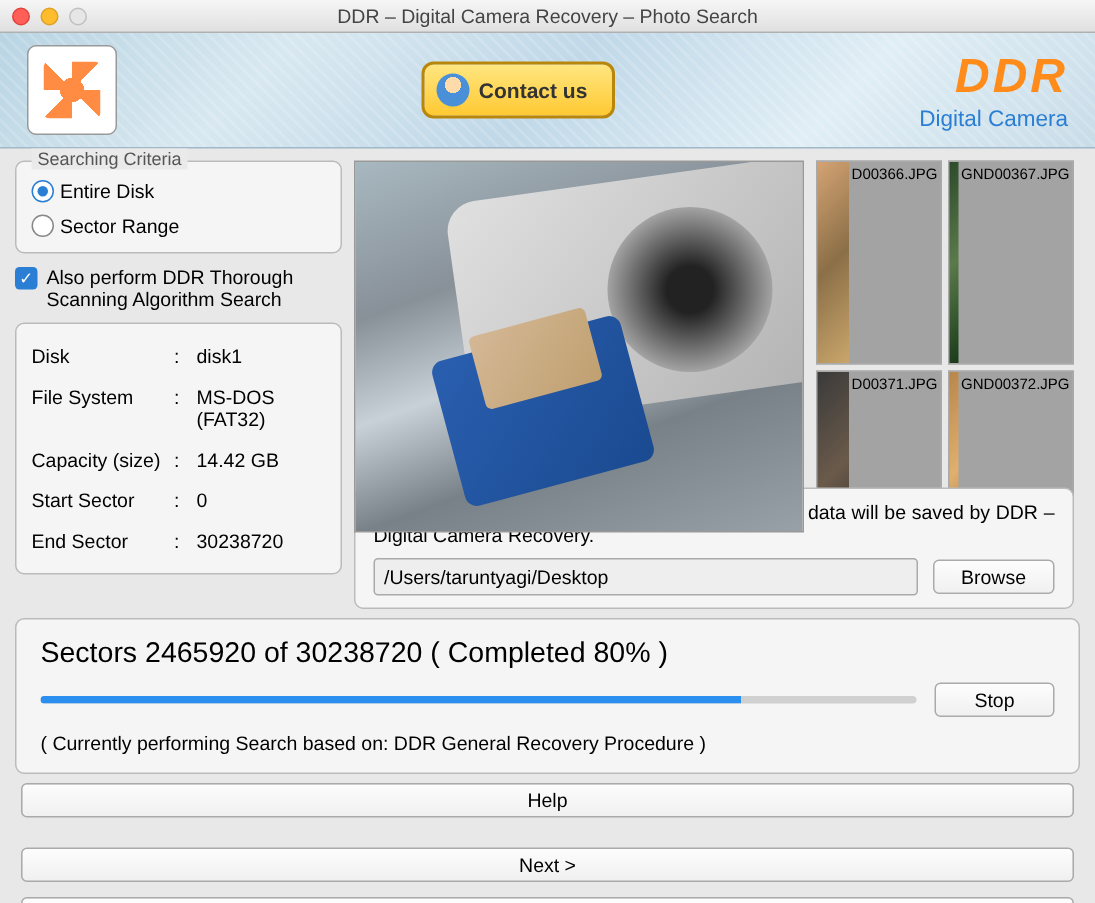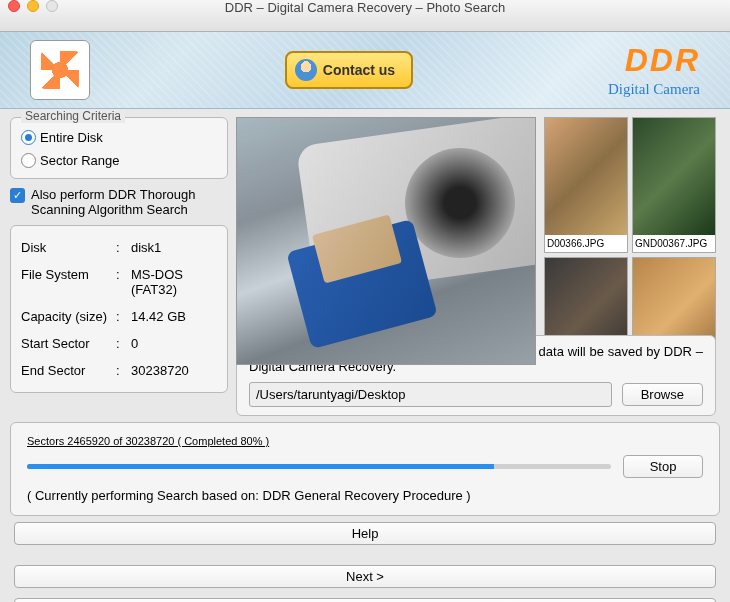--- a/index.html
+++ b/index.html
@@ -1,35 +1,35 @@
 <!DOCTYPE html>
 <html><head>
 <meta charset="utf-8">
 <style>
 * { box-sizing: border-box; margin: 0; padding: 0; font-family: -apple-system, "Lucida Grande", Arial, sans-serif; }
 body { background: #e8e8e8; width: 730px; height: 602px; overflow: hidden; }
 
-.titlebar { height: 32px; background: linear-gradient(#f6f6f6, #e0e0e0); border-bottom: 1px solid #b0b0b0; display: flex; align-items: flex-start; position: relative; }
+.titlebar { height: 22px; background: linear-gradient(#f6f6f6, #e0e0e0); border-bottom: 1px solid #b0b0b0; display: flex; align-items: center; position: relative; }
 .traffic { display: flex; gap: 7px; padding-left: 8px; }
 .tlight { width: 12px; height: 12px; border-radius: 50%; }
 .tlight.red { background: #ff5f56; border: 1px solid #e0443e; }
 .tlight.yellow { background: #ffbd2e; border: 1px solid #dea123; }
 .tlight.green { background: #e6e6e6; border: 1px solid #c0c0c0; }
 .title { position: absolute; left: 0; right: 0; text-align: center; font-size: 13px; color: #444; pointer-events: none; }
 
-.banner { height: 77px; background: linear-gradient(135deg, #b8d4e3 0%, #d8e8f0 25%, #c0d8e8 50%, #e0eef5 75%, #c8dce8 100%); border-bottom: 1px solid #a0b8c8; display: flex; align-items: center; justify-content: space-between; padding: 0 30px; position: relative; }
+.banner { height: 77px; background: linear-gradient(135deg, #b8d4e3 0%, #d8e8f0 25%, #c0d8e8 50%, #e0eef5 75%, #c8dce8 100%); border-bottom: 1px solid #a0b8c8; display: flex; align-items: center; justify-content: space-between; padding: 0 18px; position: relative; }
 .banner::before, .banner::after { content: ""; position: absolute; background: repeating-linear-gradient(45deg, rgba(255,255,255,0.15) 0 2px, transparent 2px 6px); }
 .banner::before { inset: 0; }
 .logo-box { width: 60px; height: 60px; background: #fff; border: 1px solid #999; border-radius: 6px; display: flex; align-items: center; justify-content: center; position: relative; z-index: 1; }
 .logo-icon { width: 38px; height: 38px; background: radial-gradient(circle, #ff8c42 30%, transparent 30%), repeating-conic-gradient(#ff8c42 0 45deg, #fff 45deg 90deg); border-radius: 4px; }
 .contact-btn { background: linear-gradient(#ffe680, #ffc933); border: 2px solid #b8860b; border-radius: 8px; padding: 6px 16px 6px 8px; display: flex; align-items: center; gap: 6px; font-size: 14px; font-weight: bold; color: #333; cursor: pointer; z-index: 1; }
 .contact-icon { width: 22px; height: 22px; background: radial-gradient(circle at 50% 35%, #ffdbac 30%, #4a90d9 30%); border-radius: 50%; }
 .brand { text-align: right; z-index: 1; }
 .brand-ddr { font-size: 32px; font-weight: bold; color: #ff8c1a; font-family: Impact, sans-serif; letter-spacing: 2px; font-style: italic; }
-.brand-sub { font-size: 15px; color: #2a7fd4; margin-top: 2px; font-family: Liberation Serif, serif; }
+.brand-sub { font-size: 15px; color: #2a7fd4; margin-top: 2px; }
 
 .content { padding: 8px 10px; display: flex; flex-direction: column; gap: 6px; }
 .row1 { display: flex; gap: 8px; }
 
 .left-col { width: 218px; display: flex; flex-direction: column; gap: 6px; }
 .group { border: 1px solid #bbb; border-radius: 6px; padding: 4px 10px 10px; background: #f5f5f5; position: relative; }
 .group-title { font-size: 12px; color: #555; position: absolute; top: -9px; left: 10px; background: #eaeaea; padding: 0 4px; }
 .radio-row { display: flex; align-items: center; gap: 4px; margin-top: 8px; font-size: 13px; }
 .radio { width: 15px; height: 15px; border-radius: 50%; border: 1px solid #888; display: inline-flex; align-items: center; justify-content: center; background: #fff; }
 .radio.checked { border-color: #2a7fd4; }
@@ -45,36 +45,36 @@
 .info-val { flex: 1; }
 
 .mid-col { width: 300px; }
 .camera-img { width: 300px; height: 248px; border: 1px solid #999; background: linear-gradient(160deg, #a8b8c0 0%, #889098 30%, #c8d0d8 50%, #788088 70%, #98a0a8 100%); position: relative; overflow: hidden; }
 .camera-body { position: absolute; top: 10px; right: -30px; width: 260px; height: 150px; background: linear-gradient(135deg, #e0e0e0, #b0b0b0); border-radius: 20px; transform: rotate(-8deg); }
 .camera-lens { position: absolute; top: 30px; right: 20px; width: 110px; height: 110px; border-radius: 50%; background: radial-gradient(circle, #222 20%, #555 40%, #888 60%, #bbb 80%); }
 .sd-card { position: absolute; bottom: 30px; left: 60px; width: 130px; height: 100px; background: linear-gradient(135deg, #2a5fb0, #1a4a90); border-radius: 8px; transform: rotate(-15deg); }
 .sd-label { position: absolute; bottom: 90px; left: 80px; width: 80px; height: 50px; background: linear-gradient(135deg, #d4b896, #c0a070); transform: rotate(-15deg); border-radius: 4px; }
 
 .right-col { width: 172px; display: grid; grid-template-columns: 1fr 1fr; grid-template-rows: 1fr 1fr; gap: 4px; }
-.thumb { border: 1px solid #aaa; background: #ffffff; display: flex; flex-direction: column; }
+.thumb { border: 1px solid #aaa; background: #a3a3a3; display: flex; flex-direction: row; }
 .thumb-img { flex: 1; background-size: cover; }
 .thumb:nth-child(1) .thumb-img { background: linear-gradient(135deg, #d4a373, #8b6f47, #c9a66b); }
 .thumb:nth-child(2) .thumb-img { background: linear-gradient(135deg, #2d4a2b, #5a7a4a, #1a3a1a); }
 .thumb:nth-child(3) .thumb-img { background: linear-gradient(135deg, #3a3a3a, #6a5a4a, #2a2a2a); }
 .thumb:nth-child(4) .thumb-img { background: linear-gradient(135deg, #b8864a, #e0b070, #8a6030); }
 .thumb-name { font-size: 10px; padding: 3px 2px; text-align: left; white-space: nowrap; overflow: hidden; }
 
 .dest-box { border: 1px solid #bbb; border-radius: 6px; padding: 8px 12px; background: #f5f5f5; flex: 1; margin-left: 226px; margin-top: -64px; width: 480px; }
 .dest-text { font-size: 13px; text-align: justify; margin-bottom: 8px; }
 .dest-row { display: flex; gap: 10px; align-items: center; }
 .dest-input { flex: 1; padding: 4px 6px; font-size: 13px; background: #eee; border: 1px solid #aaa; border-radius: 3px; }
 .btn { padding: 3px 18px; font-size: 13px; background: linear-gradient(#fdfdfd, #f0f0f0); border: 1px solid #aaa; border-radius: 4px; cursor: pointer; min-width: 80px; text-align: center; }
 
 .progress-box { border: 1px solid #bbb; border-radius: 6px; padding: 12px 16px; background: #f5f5f5; }
-.prog-text { font-size: 11px; margin-bottom: 8px; text-decoration: underline; }
+.prog-text { font-size: 19px; margin-bottom: 8px; }
 .prog-row { display: flex; gap: 12px; align-items: center; margin-bottom: 10px; }
 .prog-bar { flex: 1; height: 5px; background: #d0d0d0; border-radius: 3px; overflow: hidden; }
 .prog-fill { height: 100%; width: 80%; background: #2a8fef; }
 .prog-status { font-size: 13px; }
 
 .footer { display: flex; gap: 10px; padding: 0 4px; flex-direction: column; }
 .footer .spacer { flex: 1; }
 .footer .btn { min-width: 100px; }
 </style>
 </head>

